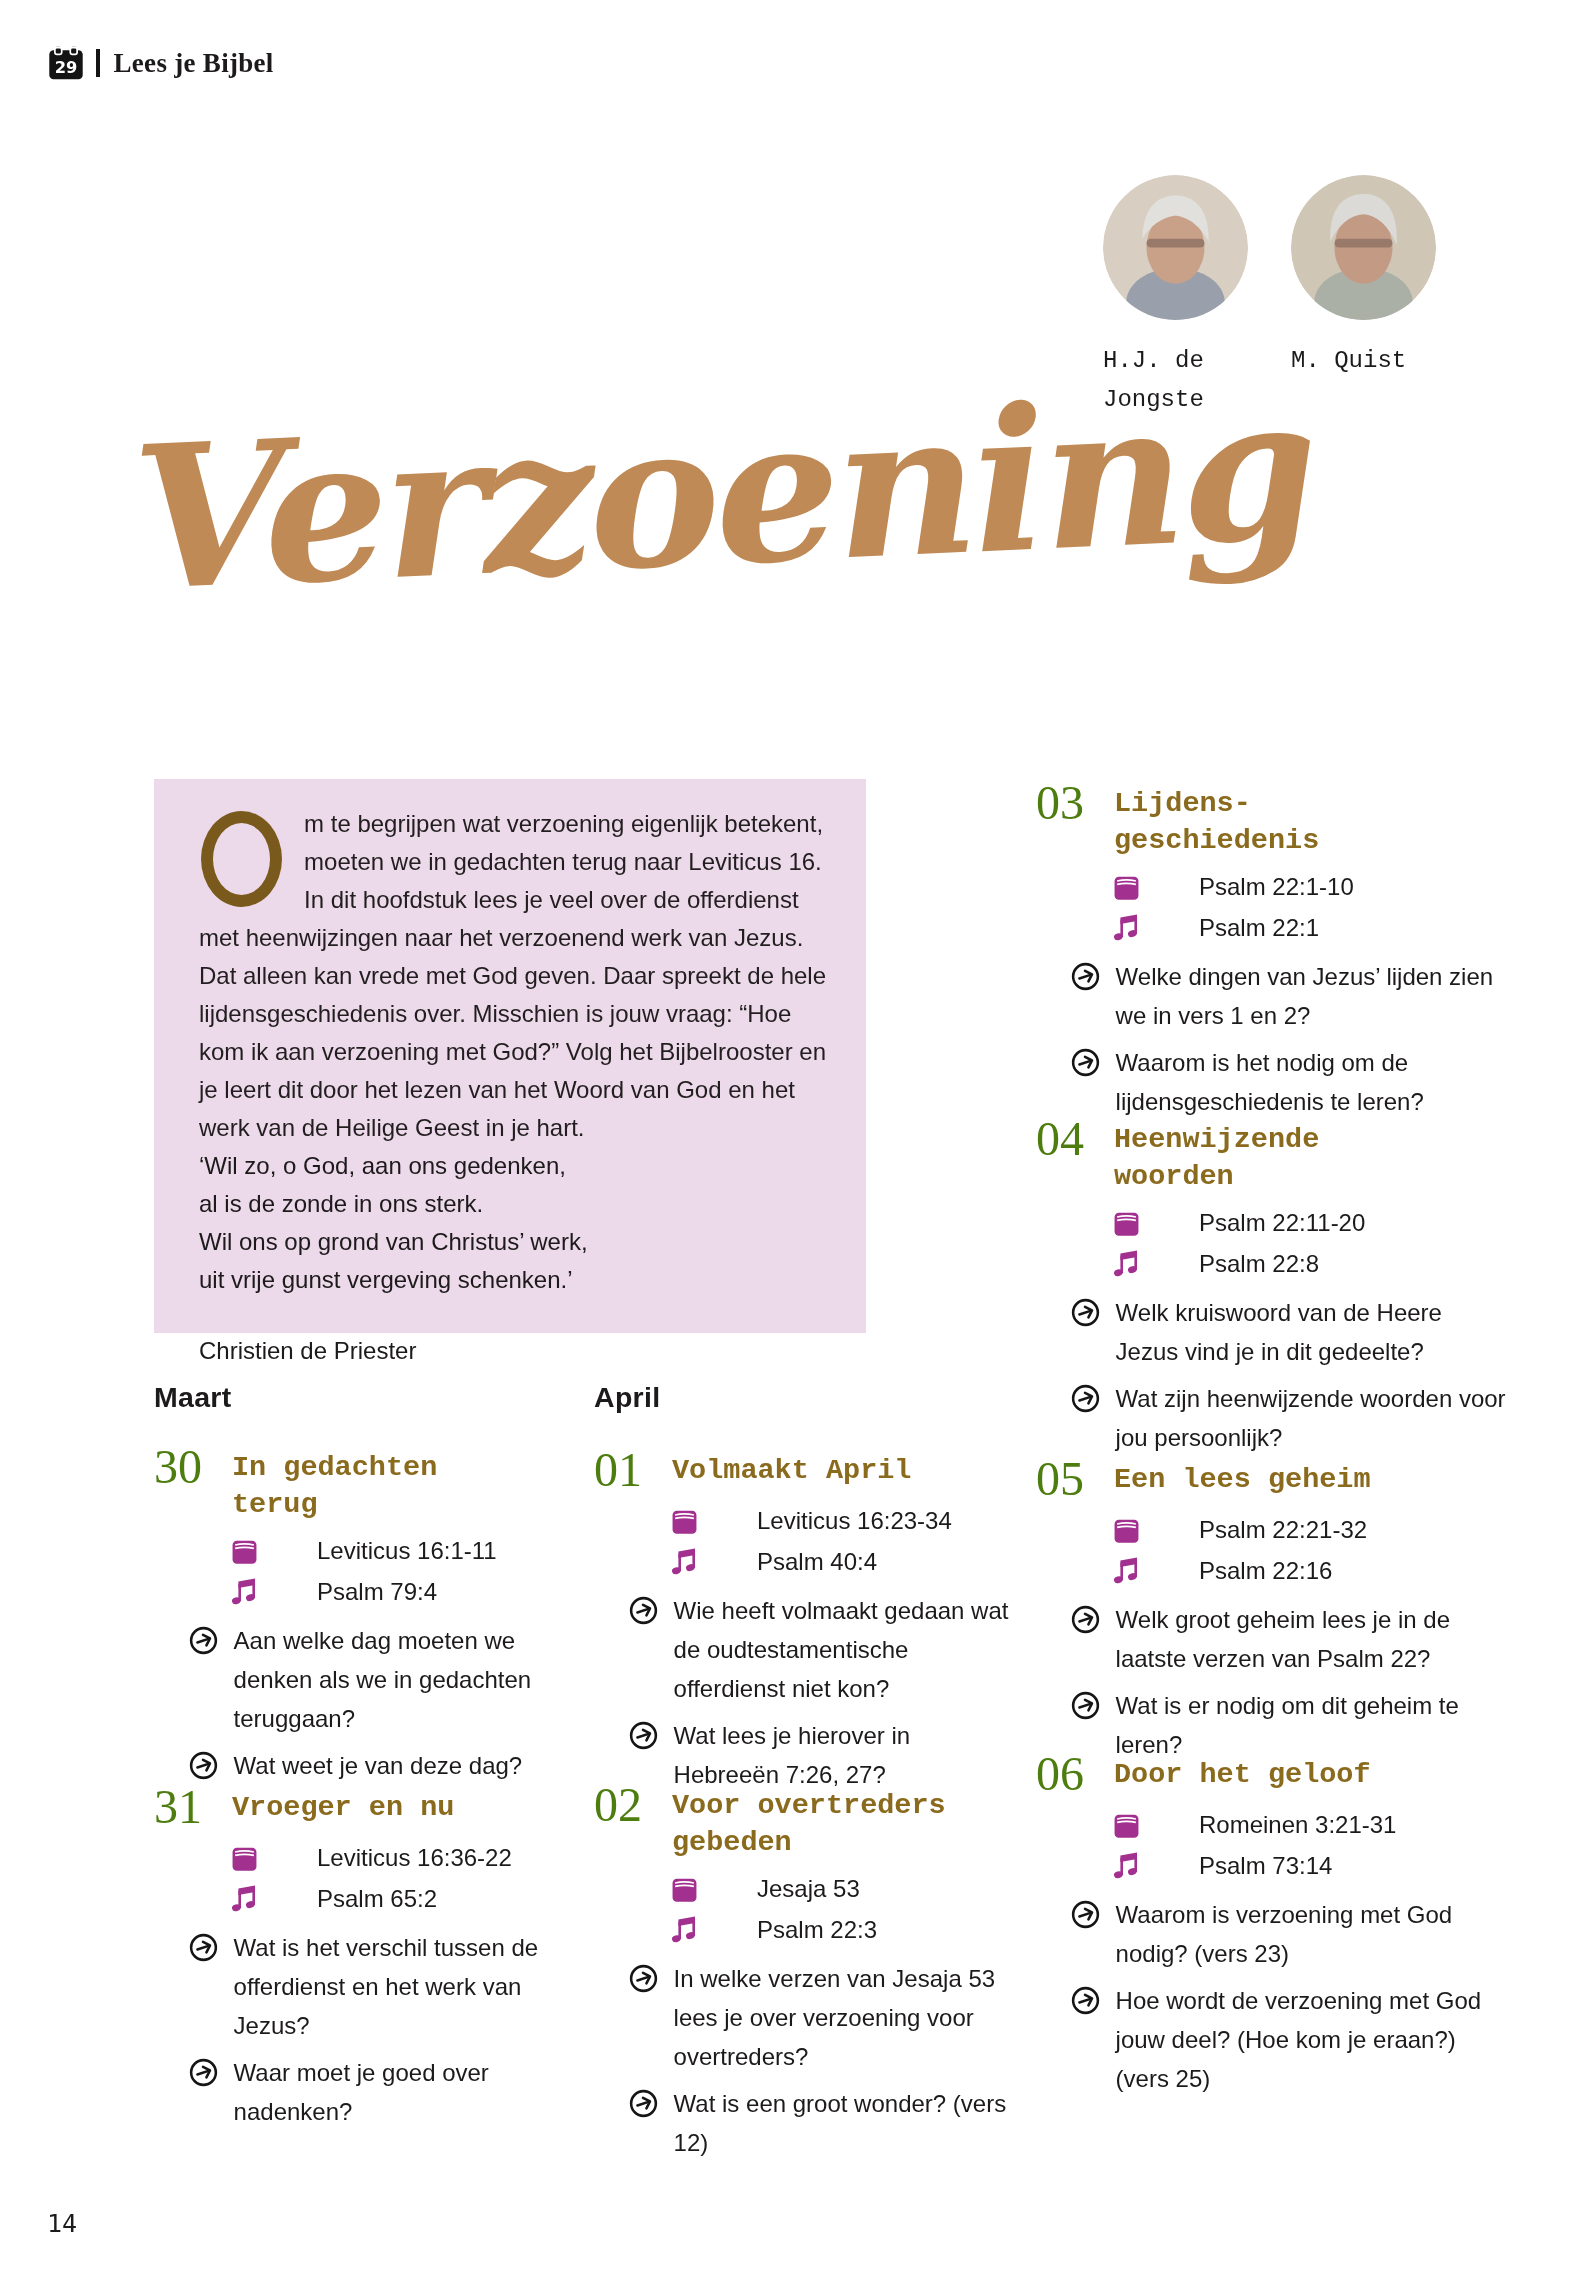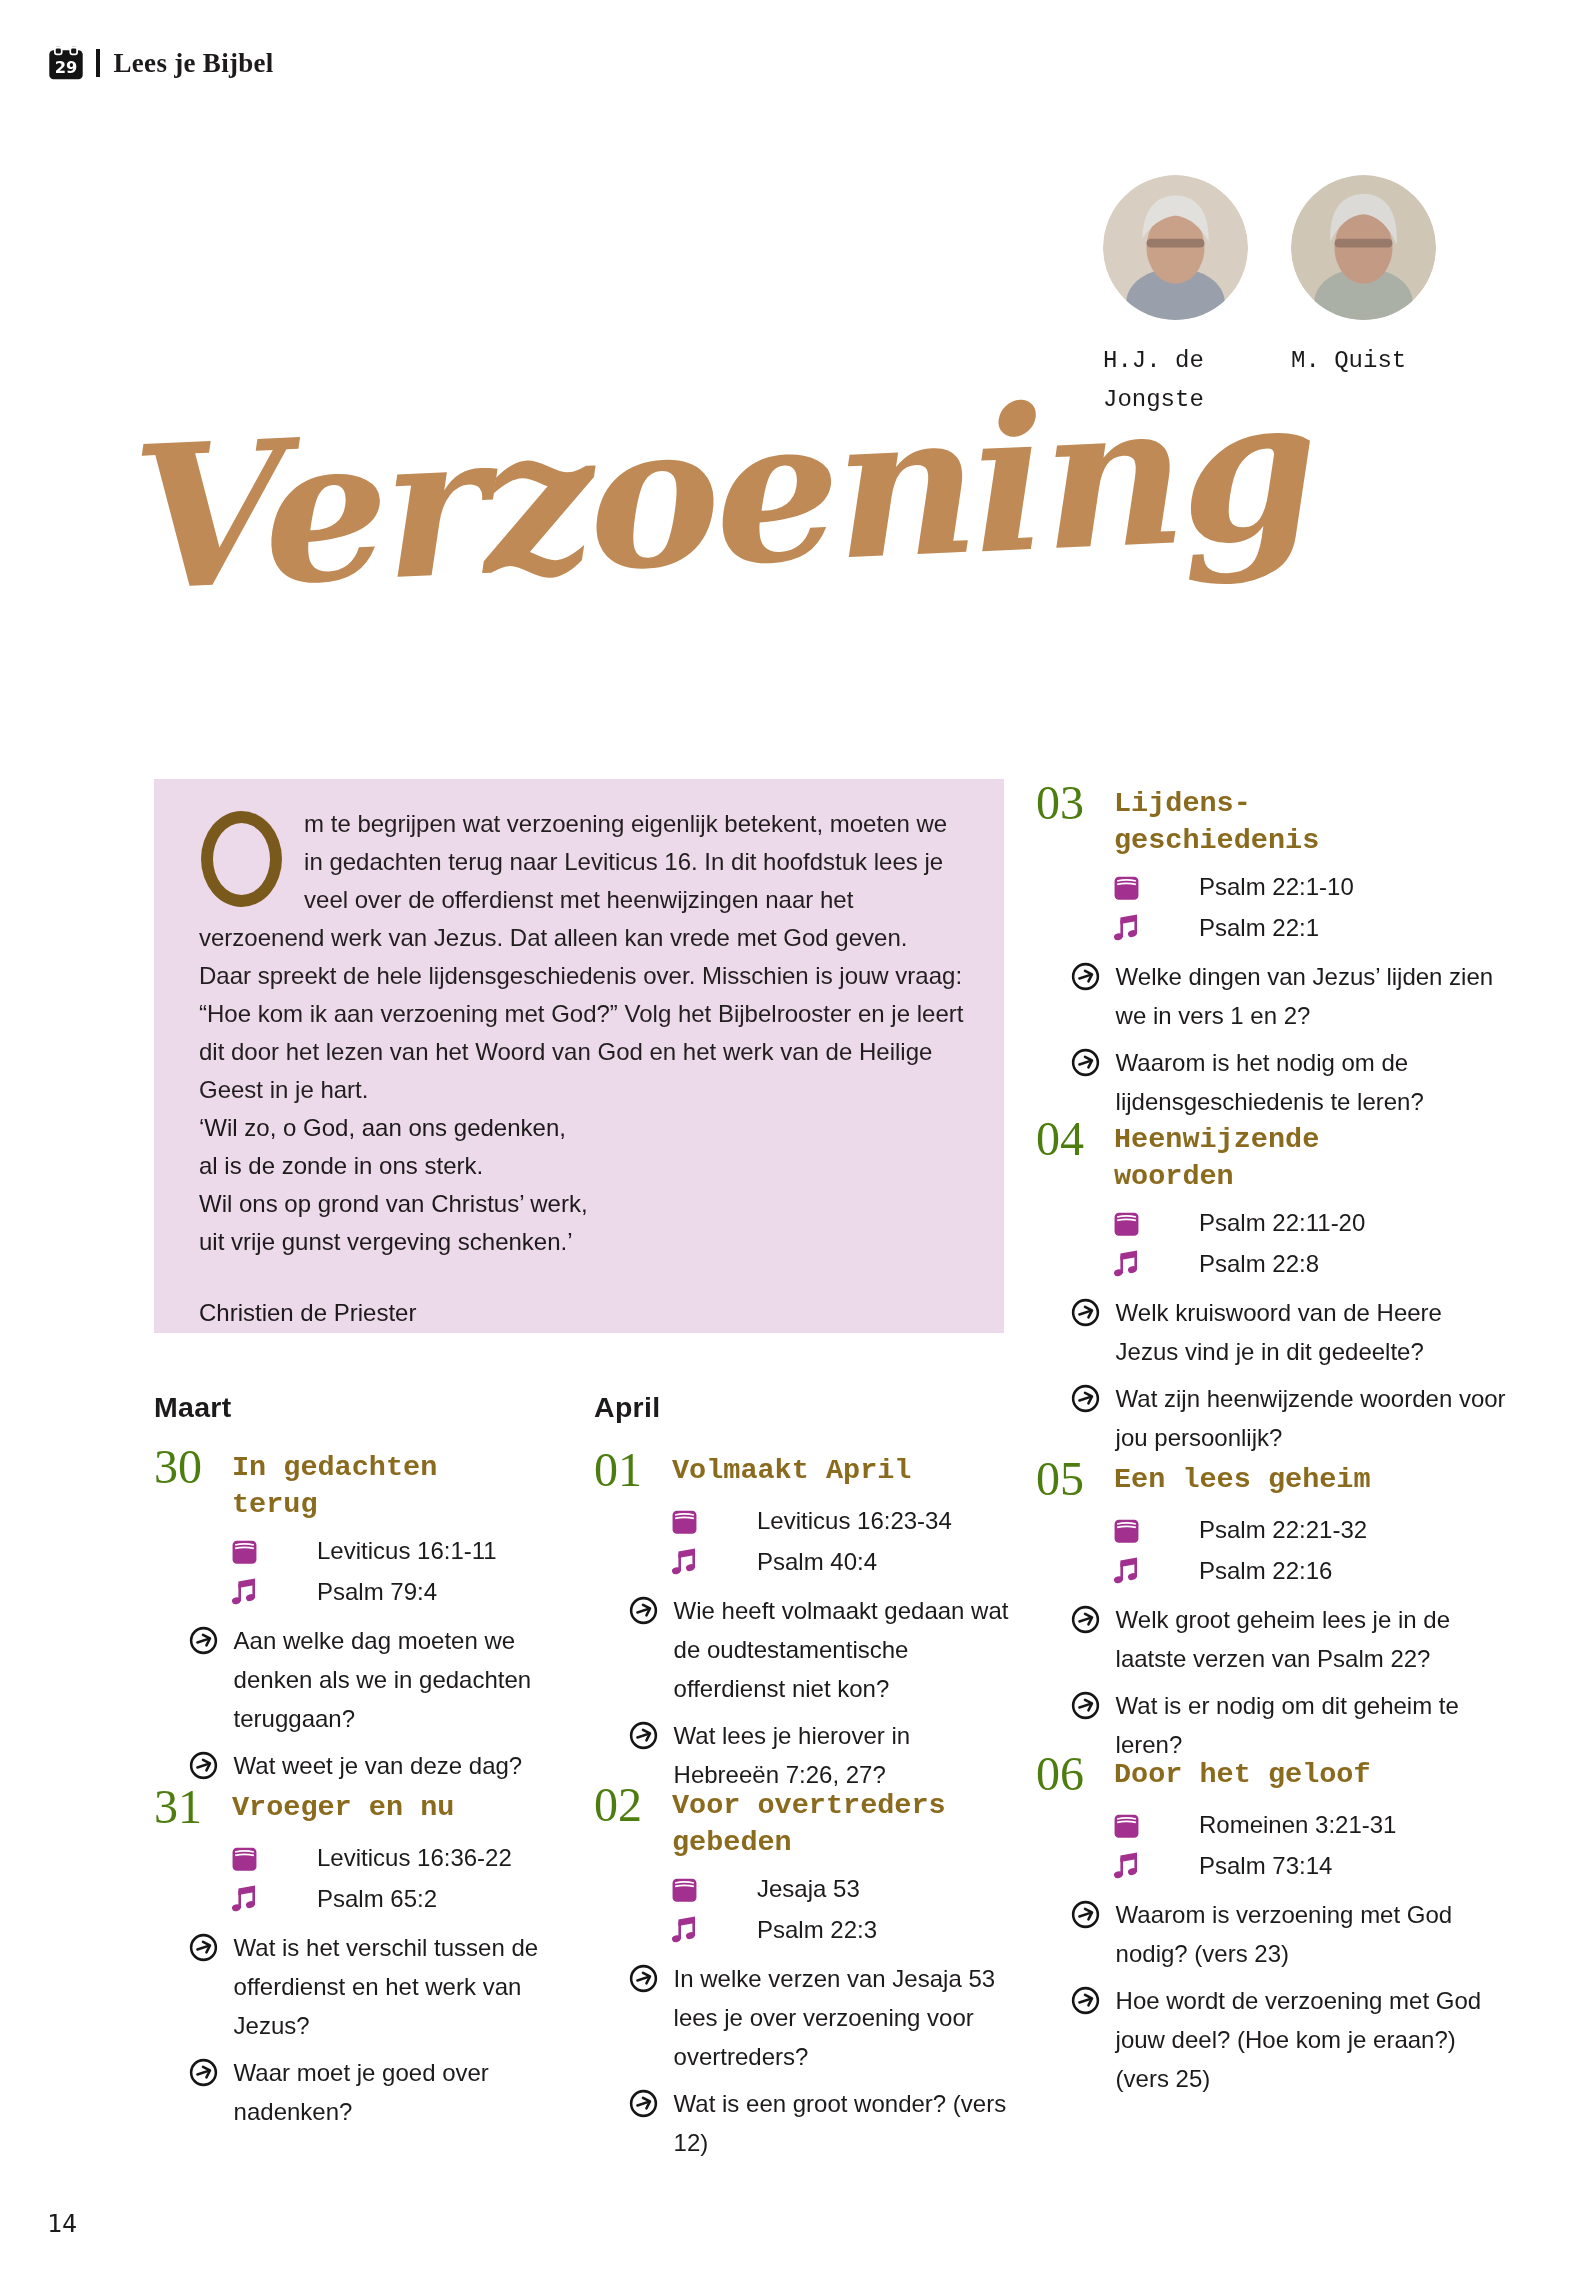--- a/index.html
+++ b/index.html
@@ -18,30 +18,30 @@
   .author-photo{width:145px;height:145px;border-radius:50%;overflow:hidden;display:block;}
   .author-name{margin-top:21px;font-family:"Liberation Mono",monospace;font-size:24px;line-height:39px;}
 
   
   .big-title{position:absolute;left:136px;top:387px;width:1381px;
              font-family:"DejaVu Serif",serif;font-style:italic;font-weight:700;
              font-size:197px;line-height:1.25;color:#bf8a55;letter-spacing:-5.2px;
              transform:rotate(-2.5deg);transform-origin:15% 70%;}
 
   
-  .intro{position:absolute;left:154px;top:779px;width:850px;height:554px;background:#ecd9ea;
+  .intro{position:absolute;left:154px;top:779px;width:712px;height:554px;background:#ecd9ea;
          box-sizing:border-box;padding:26px 38px 0 45px;}
   .intro-body{margin:0;font-size:24px;line-height:38px;color:#221e1f;}
   .dropcap{float:left;width:57px;height:72px;border:12px solid #7a591d;border-radius:50%;
            margin:6px 22.4px 1.7px 1.7px;color:transparent;font-size:7px;overflow:hidden;}
   .poem div{font-size:24px;line-height:38px;}
   .attribution{margin-top:38px;font-size:24px;}
 
   
-  .month-label{position:absolute;font-size:28.5px;font-weight:800;letter-spacing:0.3px;margin-top:10px;}
+  .month-label{position:absolute;font-size:28.5px;font-weight:800;letter-spacing:0.3px;}
   #month-maart{left:154px;top:1381px;}
   #month-april{left:594px;top:1381px;}
 
   
   .entry{position:absolute;}
   #e30{left:154px;top:1443px;width:416px;}
   #e31{left:154px;top:1783px;width:416px;}
   #e01{left:594px;top:1446px;width:425px;}
   #e02{left:594px;top:1781px;width:425px;}
   #e03{left:1036px;top:779px;width:473px;}

